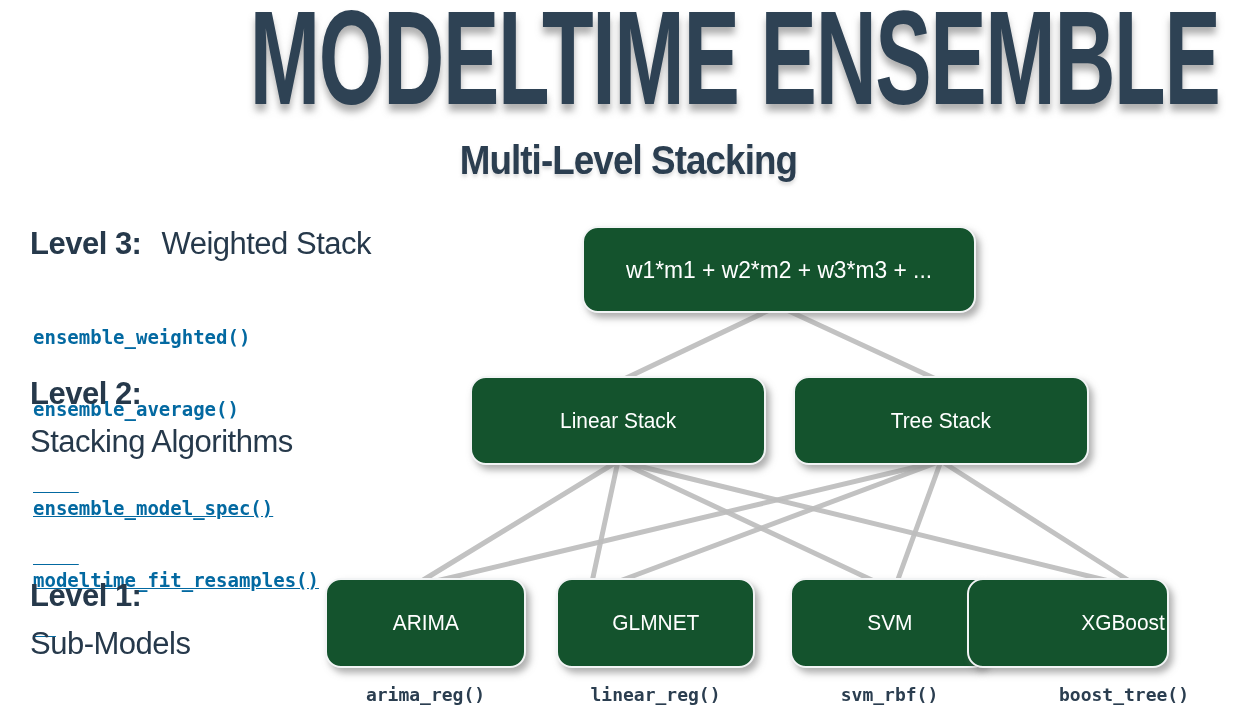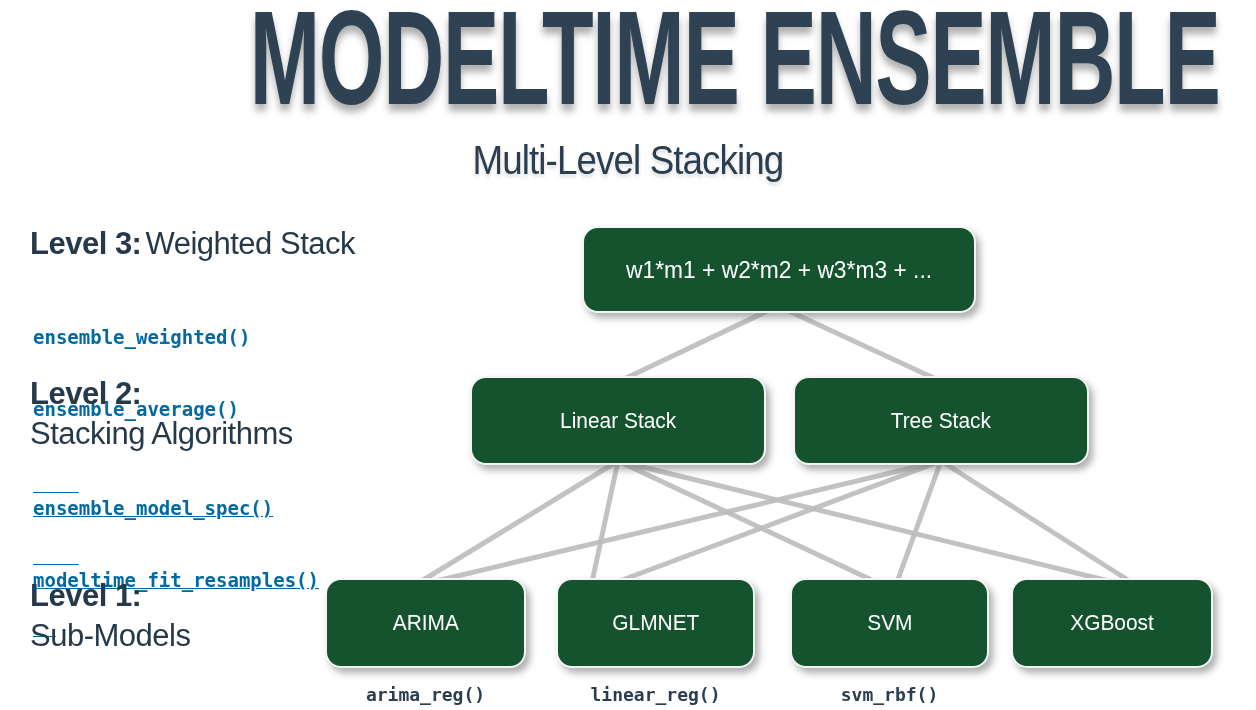--- a/index.html
+++ b/index.html
@@ -13,35 +13,35 @@
     color:#2e4254;font-weight:700;font-size:128px;line-height:1.0;
     white-space:nowrap;
   }
   .main-title .squeeze{
     display:inline-block;transform:scale(0.66,1.04);transform-origin:center top;
     letter-spacing:-2px;
     text-shadow:0 6px 9px rgba(110,110,110,0.55);
   }
   .subtitle{
     position:absolute;top:138px;left:0;width:1256px;text-align:center;
-    color:#2b3e50;font-weight:400;font-size:40px;white-space:nowrap;
+    color:#2b3e50;font-weight:700;font-size:40px;white-space:nowrap;
   }
   .subtitle .squeeze{
     display:inline-block;transform:scale(0.92,1);transform-origin:center top;
     letter-spacing:-1px;text-shadow:0 3px 4px rgba(150,150,150,0.35);
   }
   
   .lvl-head{
     position:absolute;left:30px;color:#26394b;font-size:31px;line-height:40px;
     letter-spacing:-0.5px;white-space:nowrap;
   }
   .lvl-head .b{font-weight:700;}
   .lvl-head .r{font-weight:400;}
-  .lvl-head.inline .r{margin-left:4px;}
-  .lvl-head.stacked .r{display:block;}
+  .lvl-head.inline .r{margin-left:20px;}
+  .lvl-head.stacked .r{display:block;margin-top:8px;}
   .code-block{
     position:absolute;left:33px;color:#0369a1;
     font-family:"DejaVu Sans Mono","Liberation Mono",monospace;
     font-weight:700;font-size:19px;line-height:24px;white-space:pre;
   }
   
   .nbox{
     position:absolute;background:#14532d;border:2px solid #f2f4f5;
     border-radius:16px;box-sizing:border-box;
     box-shadow:4px 5px 7px rgba(110,110,110,0.55);
@@ -49,21 +49,21 @@
     color:#ffffff;white-space:nowrap;
   }
   .nbox .bt{display:inline-block;transform:scale(0.95,1);}
   #formula-box{left:582px;top:226px;width:394px;height:87px;font-size:24px;}
   #linear-stack-box{left:470px;top:376px;width:296px;height:89px;font-size:22px;}
   #tree-stack-box{left:793px;top:376px;width:296px;height:89px;font-size:22px;}
   .sub-box{top:578px;height:90px;font-size:22px;}
   #sub-box-0{left:325px;width:201px;}
   #sub-box-1{left:556px;width:199px;}
   #sub-box-2{left:790px;width:199px;}
-  #sub-box-3{left:1011px;width:202px;}
+  #sub-box-3{left:967px;width:202px;justify-content:flex-end;}
   
   .fn-caption{
     position:absolute;top:684px;text-align:center;color:#2b3e50;
     font-family:"DejaVu Sans Mono","Liberation Mono",monospace;
     font-weight:700;font-size:18px;white-space:nowrap;
   }
   #fn-caption-0{left:325px;width:201px;}
   #fn-caption-1{left:556px;width:199px;}
   #fn-caption-2{left:790px;width:199px;}
   #fn-caption-3{left:1023px;width:202px;}
@@ -141,14 +141,15 @@
   <div class="nbox sub-box" id="sub-box-2">
     <span class="bt">SVM</span>
   </div>
   <div class="nbox sub-box" id="sub-box-3">
     <span class="bt">XGBoost</span>
   </div>
 
   <div class="fn-caption" id="fn-caption-0">arima_reg()</div>
   <div class="fn-caption" id="fn-caption-1">linear_reg()</div>
   <div class="fn-caption" id="fn-caption-2">svm_rbf()</div>
+  <div class="fn-caption" id="fn-caption-3">boost_tree()</div>
 
 </div>
 
 </body></html>

